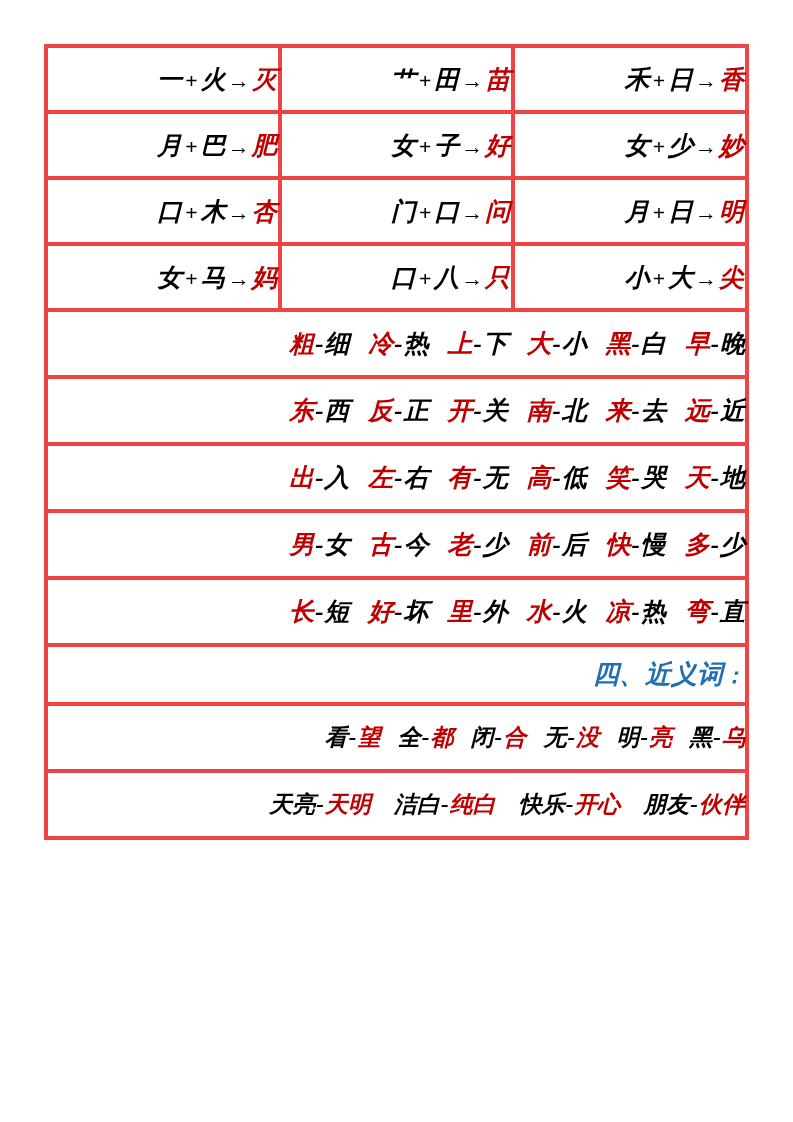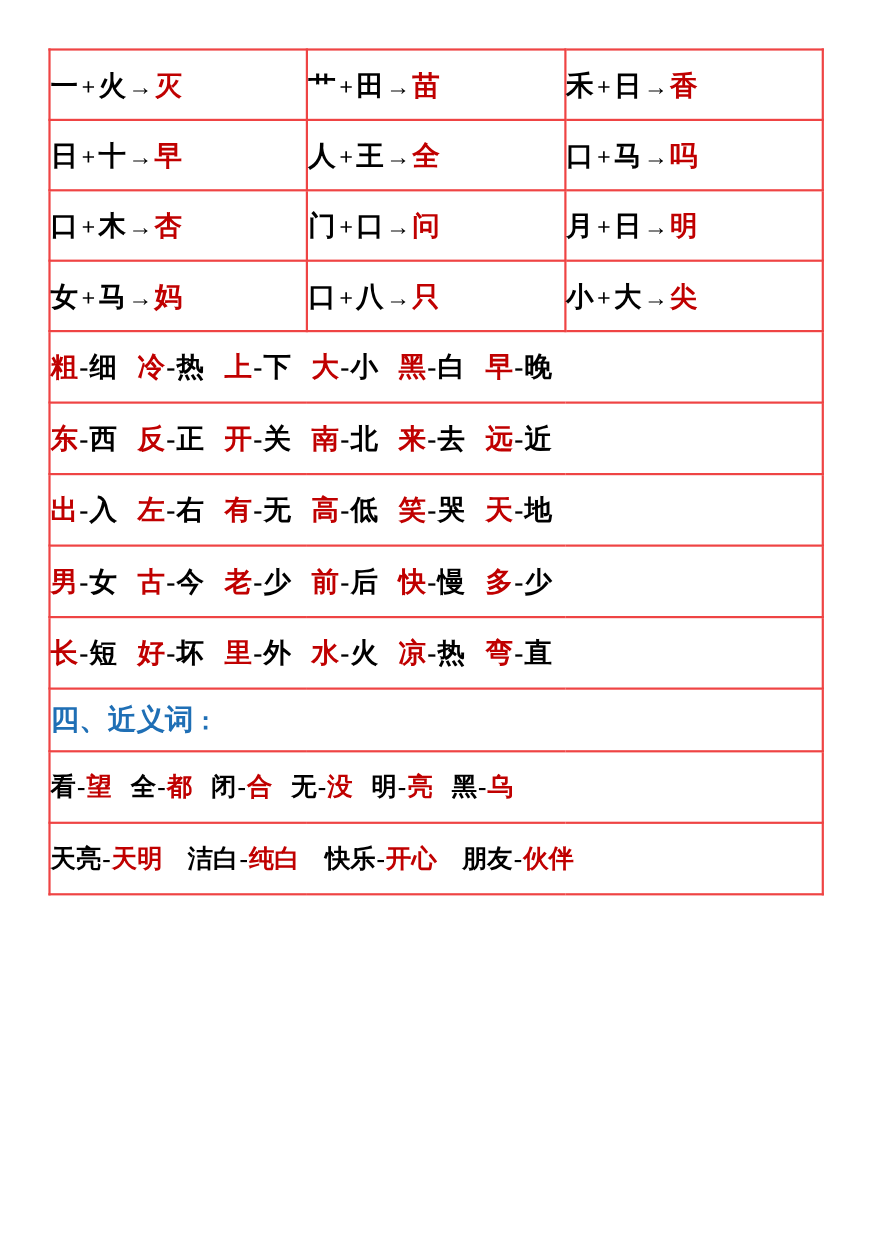--- a/index.html
+++ b/index.html
@@ -19,24 +19,25 @@
     height: 1122px;
     box-sizing: border-box;
     padding: 44px 44px;
   }
   table.sheet {
     width: 705px;
     border-collapse: collapse;
     table-layout: fixed;
   }
   table.sheet td {
-    border: 2px solid #ef4444;
+    border: 4px solid #ef4444;
     padding: 0;
-    text-align: left;
+    text-align: right;
     vertical-align: middle;
+    font-style: italic;
   }
   
   .comp-row td {
     height: 62px;
     font-size: 25px;
     font-weight: bold;
     letter-spacing: 1px;
     white-space: nowrap;
   }
   .comp-row td .plus {
@@ -102,26 +103,26 @@
 <div class="page">
   <table class="sheet">
     <tbody>
 
       <tr class="comp-row">
         <td><span class="black">一</span><span class="plus black">+</span><span class="black">火</span><span class="arrow black">→</span><span class="red">灭</span></td>
         <td><span class="black">艹</span><span class="plus black">+</span><span class="black">田</span><span class="arrow black">→</span><span class="red">苗</span></td>
         <td><span class="black">禾</span><span class="plus black">+</span><span class="black">日</span><span class="arrow black">→</span><span class="red">香</span></td>
       </tr>
 
-
-      <tr class="comp-row">
-        <td><span class="black">日</span><span class="plus black">+</span><span class="black">十</span><span class="arrow black">→</span><span class="red">早</span></td>
-        <td><span class="black">人</span><span class="plus black">+</span><span class="black">王</span><span class="arrow black">→</span><span class="red">全</span></td>
-        <td><span class="black">口</span><span class="plus black">+</span><span class="black">马</span><span class="arrow black">→</span><span class="red">吗</span></td>
-      </tr>
+      <tr class="comp-row">
+        <td><span class="black">月</span><span class="plus black">+</span><span class="black">巴</span><span class="arrow black">→</span><span class="red">肥</span></td>
+        <td><span class="black">女</span><span class="plus black">+</span><span class="black">子</span><span class="arrow black">→</span><span class="red">好</span></td>
+        <td><span class="black">女</span><span class="plus black">+</span><span class="black">少</span><span class="arrow black">→</span><span class="red">妙</span></td>
+      </tr>
+
 
       <tr class="comp-row">
         <td><span class="black">口</span><span class="plus black">+</span><span class="black">木</span><span class="arrow black">→</span><span class="red">杏</span></td>
         <td><span class="black">门</span><span class="plus black">+</span><span class="black">口</span><span class="arrow black">→</span><span class="red">问</span></td>
         <td><span class="black">月</span><span class="plus black">+</span><span class="black">日</span><span class="arrow black">→</span><span class="red">明</span></td>
       </tr>
 
 
 
       <tr class="comp-row">

